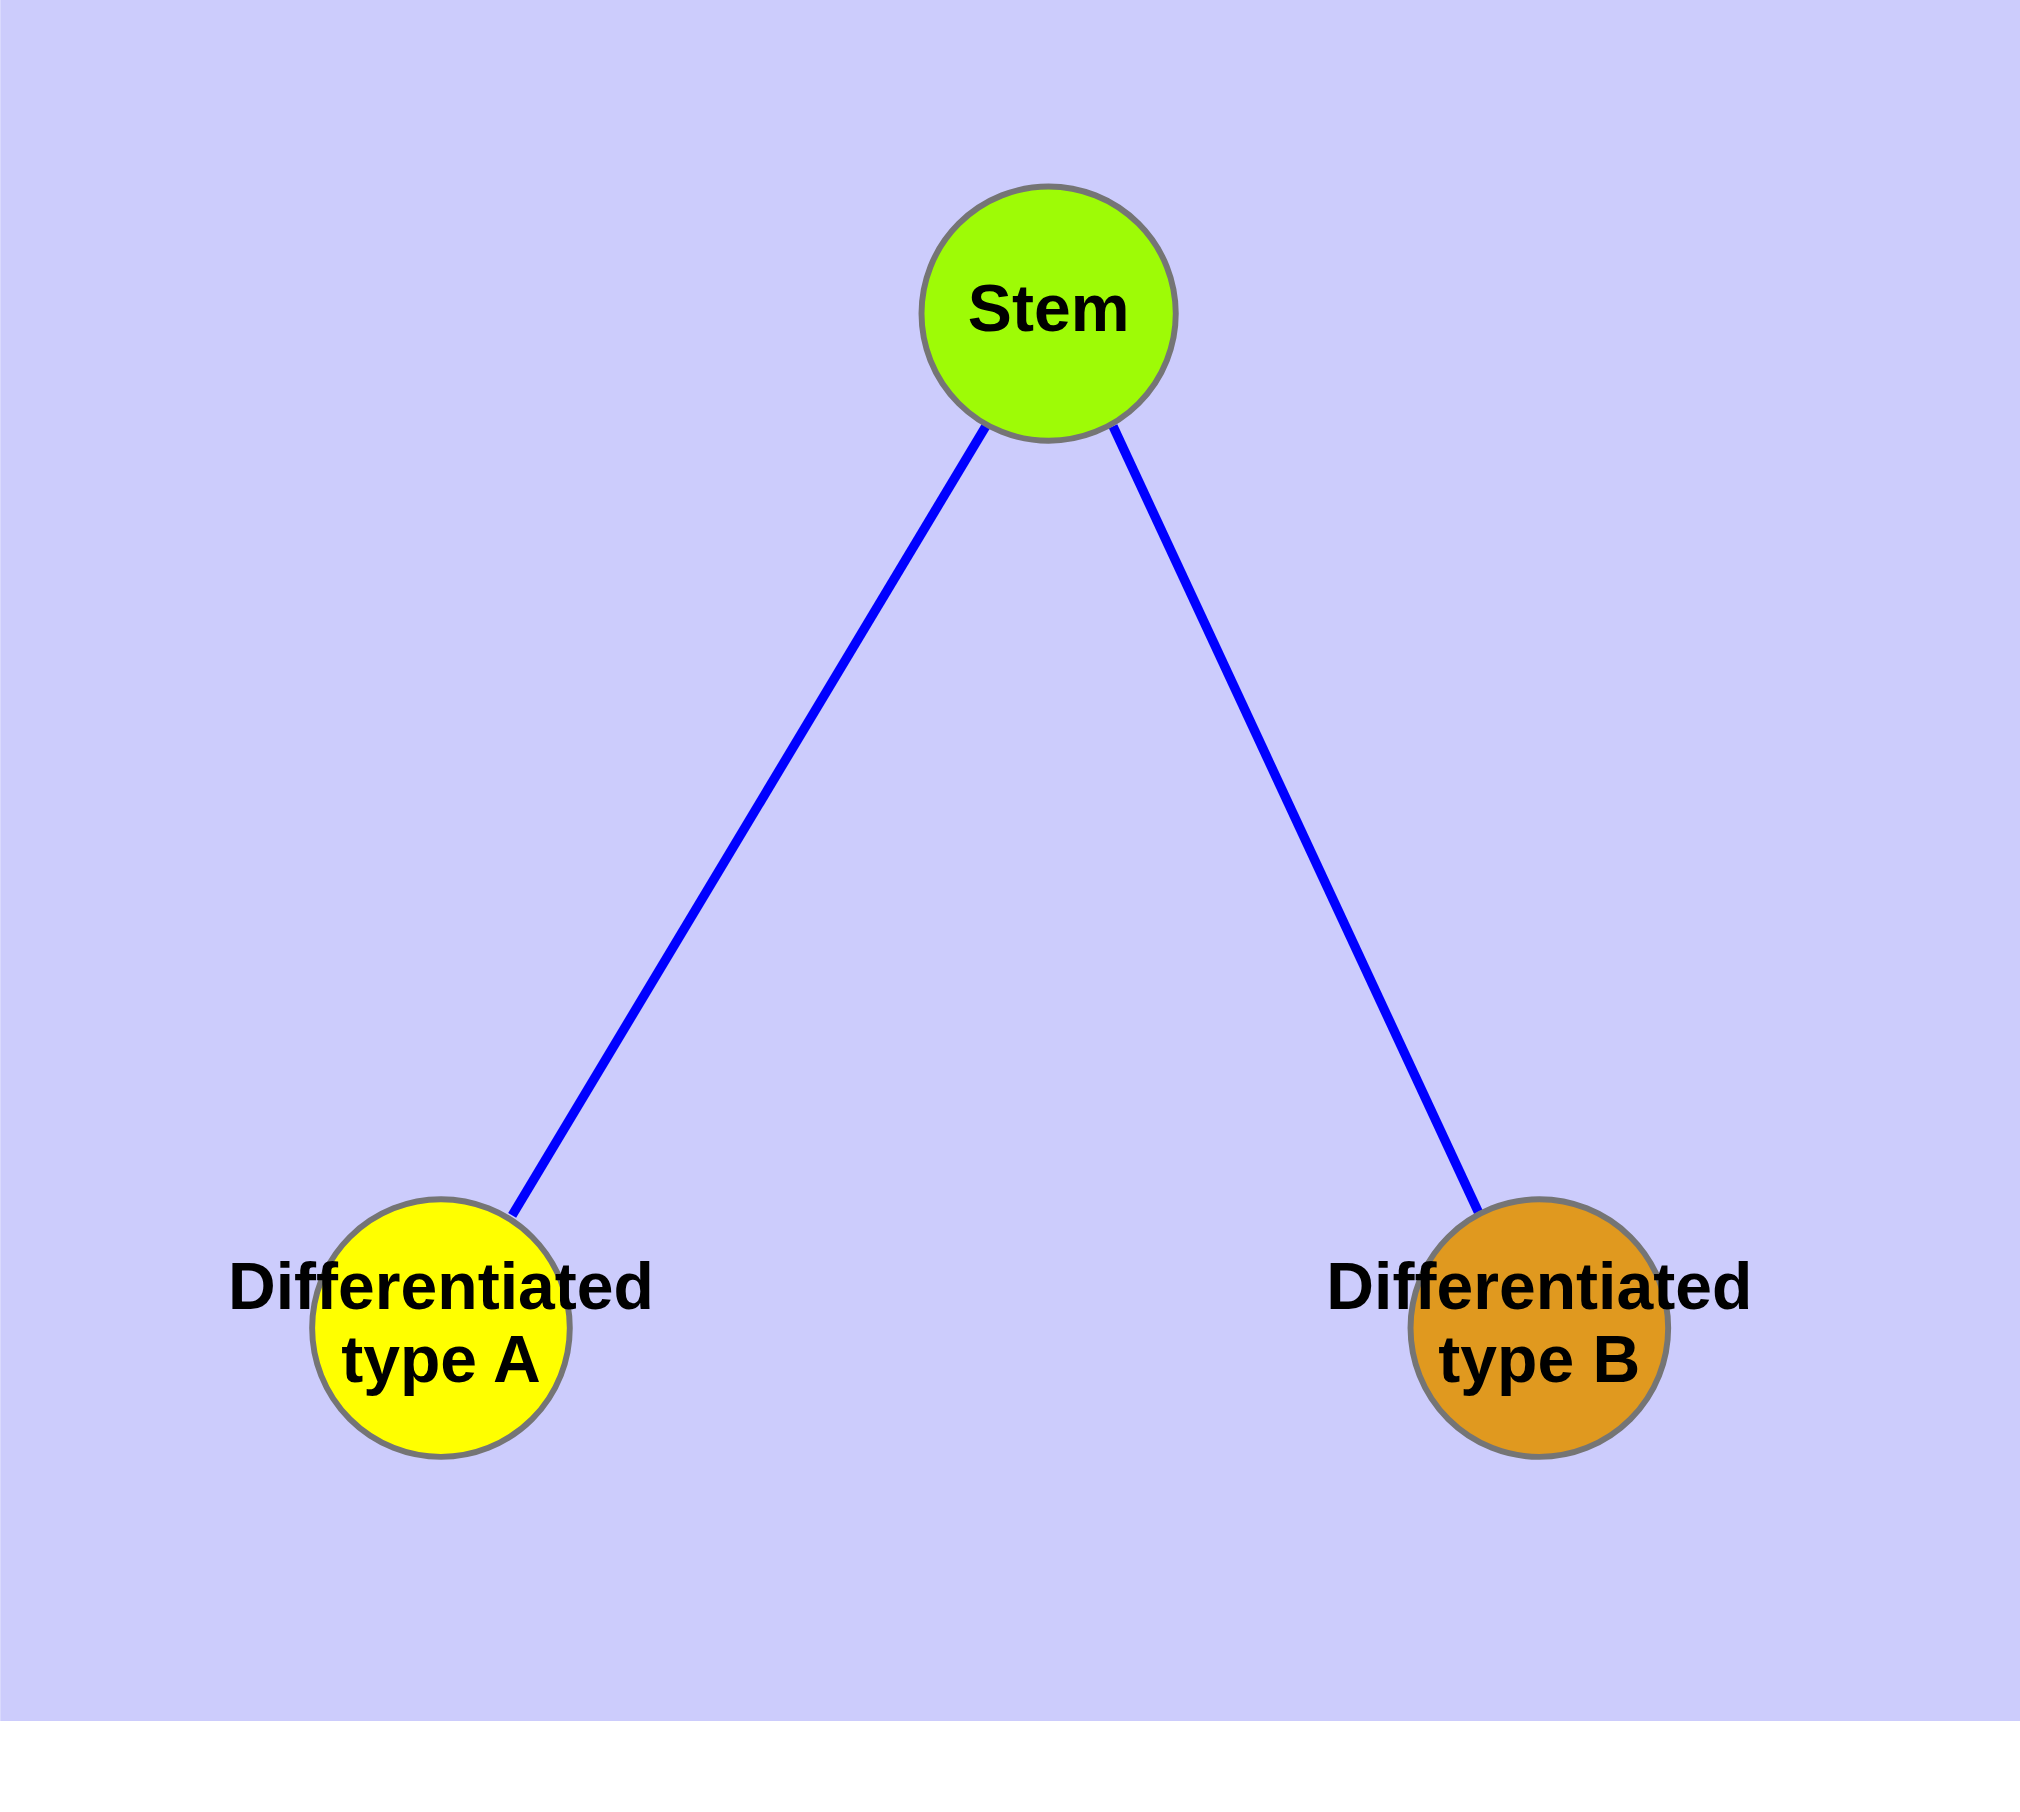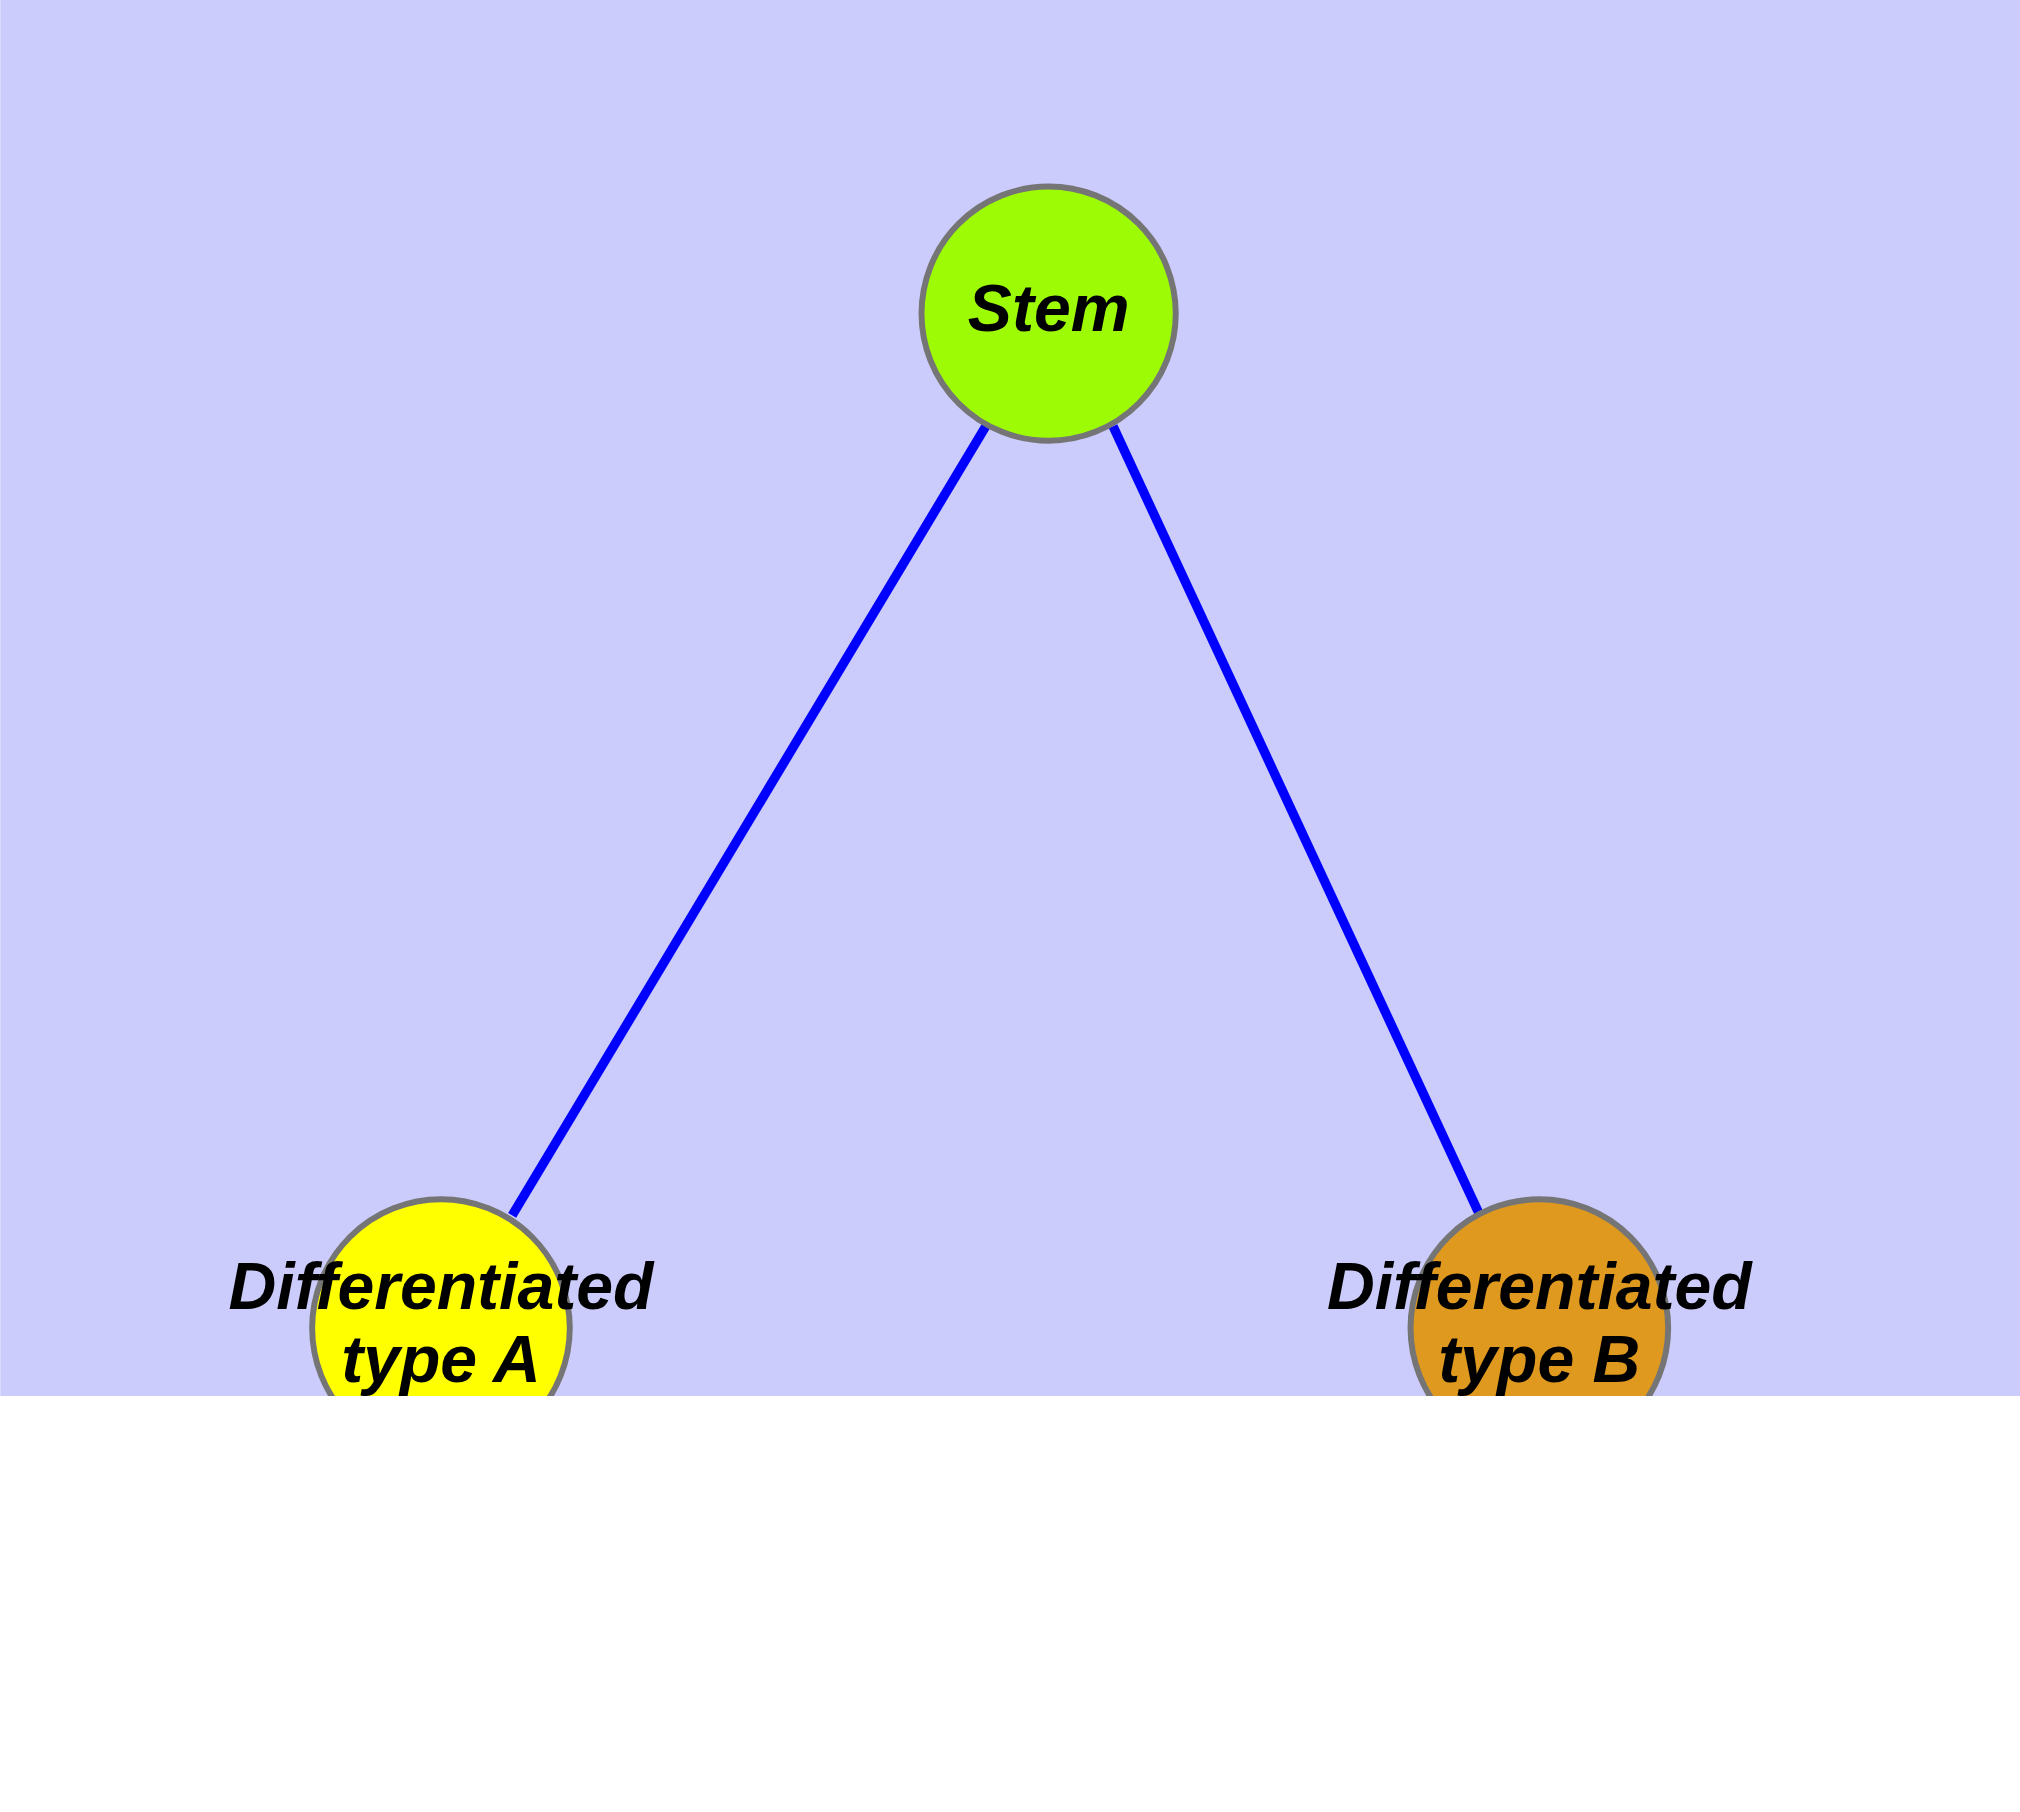--- a/index.html
+++ b/index.html
@@ -3,24 +3,23 @@
 <meta charset="utf-8">
 <style>
   html, body {
     margin: 0;
     padding: 0;
     background: #ffffff;
   }
   #canvas {
     position: relative;
     width: 2021px;
-    height: 1396px;
+    height: 1721px;
     overflow: hidden;
     font-family: "Liberation Sans", sans-serif;
-    font-style: italic;
   }
   #graph-svg {
     position: absolute;
     top: 0;
     left: 0;
     width: 2021px;
     height: 1812px;
     display: block;
   }
   .node-label {

